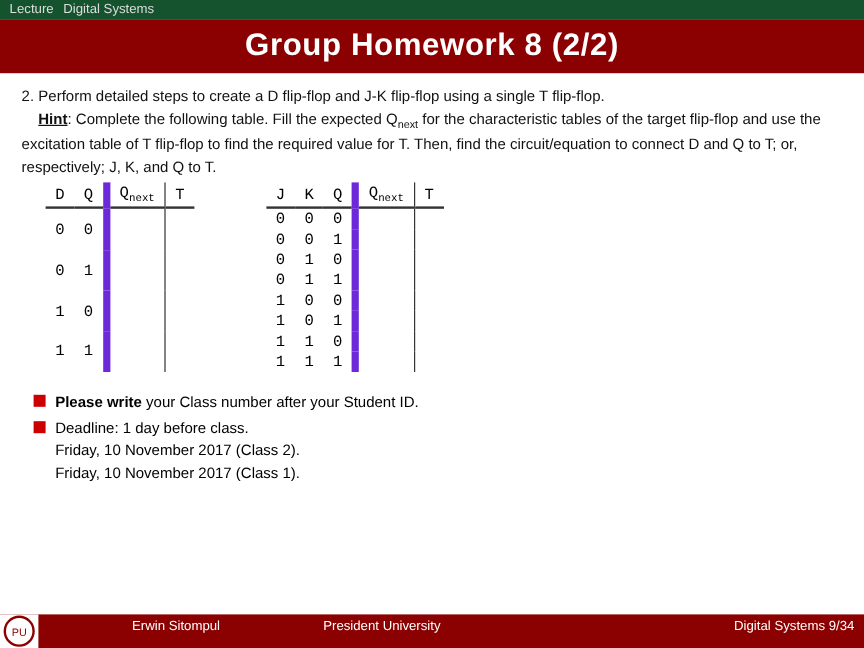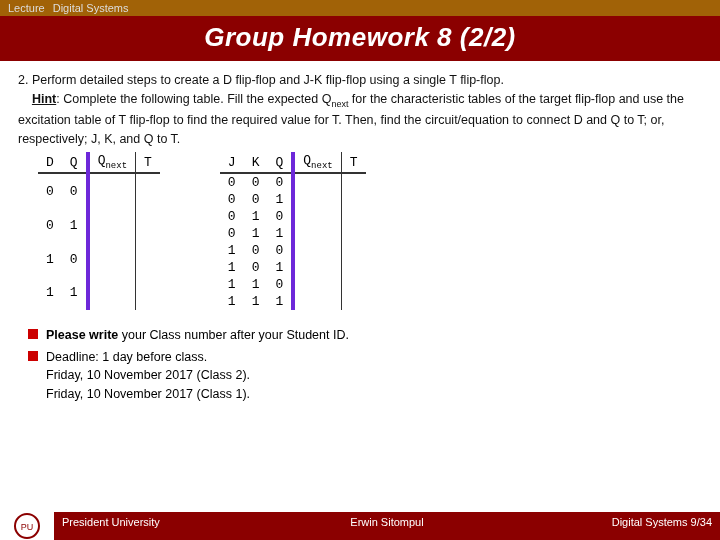--- a/index.html
+++ b/index.html
@@ -7,39 +7,38 @@
       width: 720px;
       height: 540px;
       font-family: Arial, sans-serif;
       font-size: 13px;
       background: #fff;
       overflow: hidden;
     }
 
     
     .top-bar {
-      background: #a16207;
+      background: #14532d;
       color: #ccc;
       font-size: 11px;
       padding: 2px 8px;
       display: flex;
       gap: 8px;
     }
     .top-bar span { color: #ddd; }
 
     
     .title-bar {
       background: #8B0000;
       color: white;
       text-align: center;
       font-size: 26px;
       font-weight: bold;
       padding: 6px 0 8px 0;
       letter-spacing: 0.5px;
-      font-style: italic;
     }
 
     
     .content {
       padding: 10px 18px 6px 18px;
     }
 
     .intro-text {
       font-size: 12.5px;
       line-height: 1.5;
@@ -71,21 +70,21 @@
     }
     .truth-table thead th {
       border-bottom: 2px solid #333;
       font-weight: normal;
     }
     .truth-table tbody td {
       vertical-align: middle;
     }
     
     .truth-table th.sep, .truth-table td.sep {
-      border-left: 4px solid #6d28d9;
+      border-left: 6px solid #6d28d9;
       text-align: right;
     }
     
     .truth-table th.sep2, .truth-table td.sep2 {
       border-left: 1px solid #333;
     }
 
     
     sub { font-size: 9px; }
 
@@ -120,21 +119,21 @@
       background: #8B0000;
     }
     .footer-section {
       flex: 1;
       color: white;
       font-size: 11px;
       padding: 4px 8px;
       text-align: center;
     }
     .footer-logo {
-      width: 54px;
+      width: 32px;
       background: white;
       display: flex;
       align-items: center;
       justify-content: center;
       font-size: 9px;
       color: #333;
       flex-shrink: 0;
     }
     .footer-left { text-align: left; }
     .footer-right { text-align: right; }
@@ -284,16 +283,16 @@
 
 </div>
 
 <div class="footer">
   <div class="footer-logo">
     <svg width="28" height="28" viewBox="0 0 28 28">
       <circle cx="14" cy="14" r="12" fill="none" stroke="#8B0000" stroke-width="2"></circle>
       <text x="14" y="18" text-anchor="middle" font-size="9" fill="#8B0000">PU</text>
     </svg>
   </div>
+  <div class="footer-section">Erwin Sitompul</div>
   <div class="footer-section footer-left">President University</div>
-  <div class="footer-section">Erwin Sitompul</div>
   <div class="footer-section footer-right">Digital Systems 9/34</div>
 </div>
 
 </body></html>

